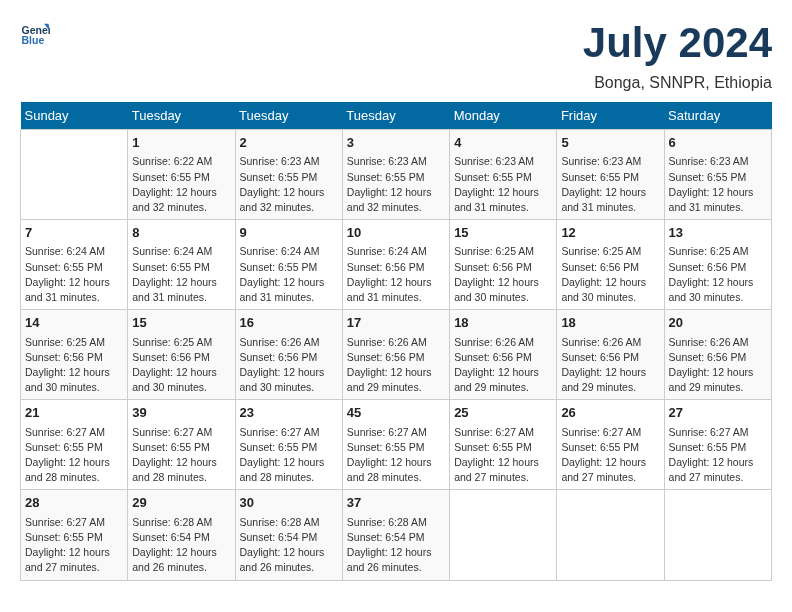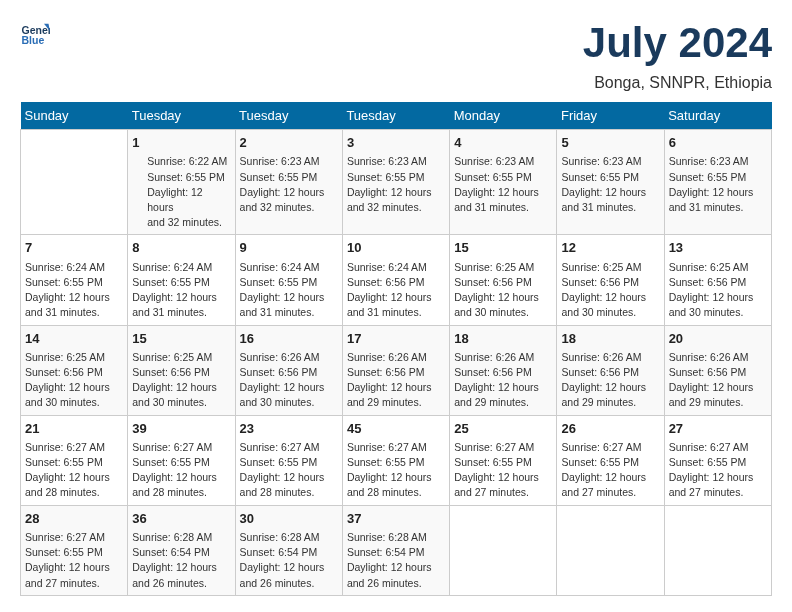--- a/index.html
+++ b/index.html
@@ -109,21 +109,21 @@
         <th>Monday</th>
         <th>Friday</th>
         <th>Saturday</th>
       </tr>
   </thead>
   <tbody>
   <tr>
         <td class="empty-cell"></td>
         <td>
           <span class="day-number">1</span>
-          <div class="day-info" style="white-space: pre-line; margin-left: 15px;">Sunrise: 6:22 AM
+          <div class="day-info" style="white-space: pre-line;">Sunrise: 6:22 AM
 Sunset: 6:55 PM
 Daylight: 12 hours
 and 32 minutes.</div>
         </td>
         <td>
           <span class="day-number">2</span>
           <div class="day-info" style="white-space: pre-line;">Sunrise: 6:23 AM
 Sunset: 6:55 PM
 Daylight: 12 hours
 and 32 minutes.</div>
@@ -312,21 +312,21 @@
       </tr>
       <tr>
         <td>
           <span class="day-number">28</span>
           <div class="day-info" style="white-space: pre-line;">Sunrise: 6:27 AM
 Sunset: 6:55 PM
 Daylight: 12 hours
 and 27 minutes.</div>
         </td>
         <td>
-          <span class="day-number">36</span>
+          <span class="day-number">29</span>
           <div class="day-info" style="white-space: pre-line;">Sunrise: 6:28 AM
 Sunset: 6:54 PM
 Daylight: 12 hours
 and 26 minutes.</div>
         </td>
         <td>
           <span class="day-number">30</span>
           <div class="day-info" style="white-space: pre-line;">Sunrise: 6:28 AM
 Sunset: 6:54 PM
 Daylight: 12 hours

